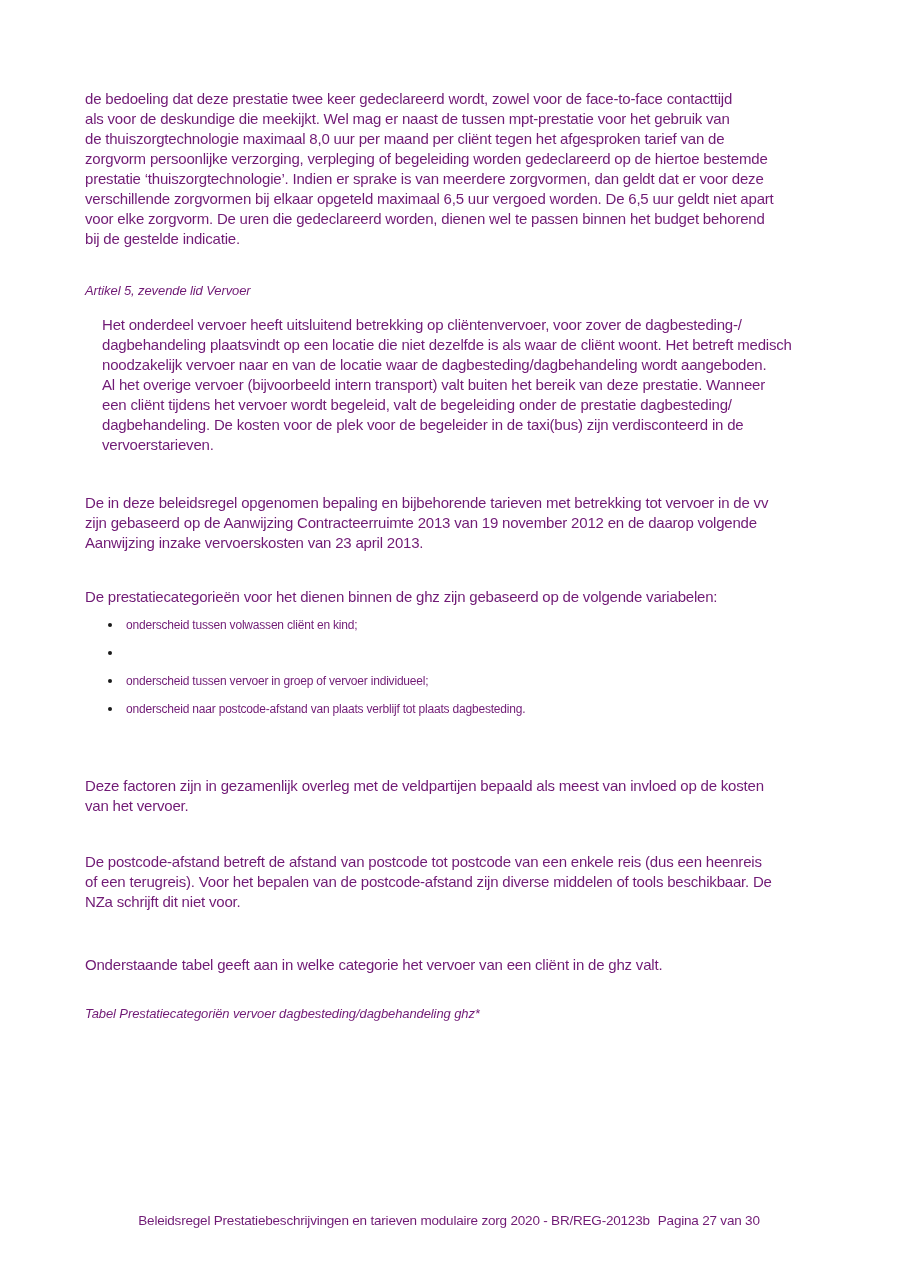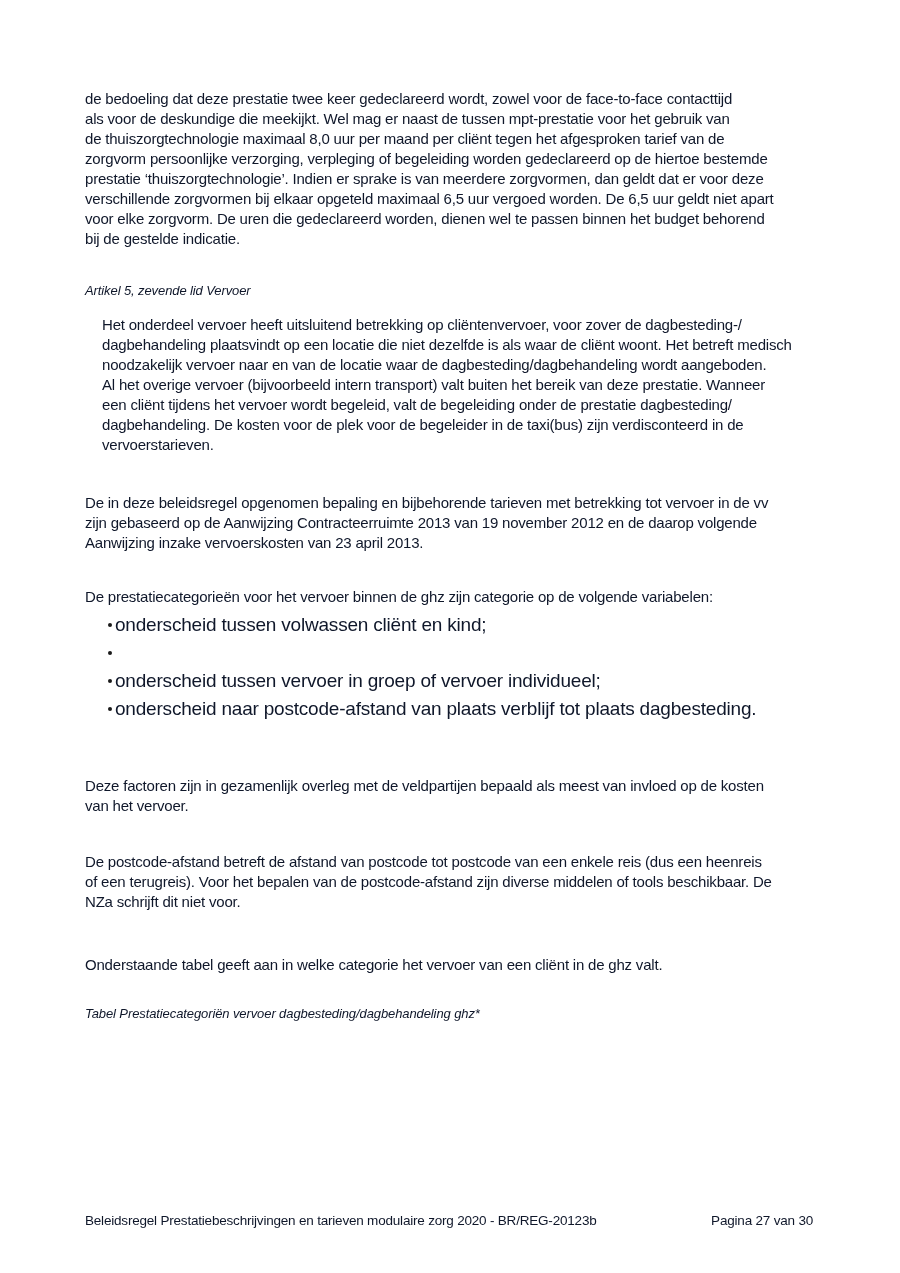--- a/index.html
+++ b/index.html
@@ -6,21 +6,21 @@
     margin: 0;
     padding: 0;
     background: #ffffff;
   }
   .page {
     position: relative;
     width: 900px;
     height: 1273px;
     background: #ffffff;
     font-family: "Liberation Sans", "DejaVu Sans", sans-serif;
-    color: #0f172a;
+    color: #701a75;
     overflow: hidden;
   }
   .block {
     position: absolute;
     left: 85px;
     width: 740px;
   }
   .line {
     white-space: pre;
     font-size: 15px;
@@ -41,33 +41,33 @@
   }
   .bullet-dot {
     flex: 0 0 auto;
     width: 4px;
     height: 4px;
     border-radius: 50%;
     background: #1a1a1a;
     margin: 8px 0 0 23px;
   }
   .bullet-text {
-    margin-left: 3px;
-    font-size: 19px;
+    margin-left: 14px;
+    font-size: 12px;
     line-height: 20px;
     letter-spacing: -0.2px;
     white-space: pre;
   }
   .footer {
     position: absolute;
     top: 1212px;
     left: 85px;
     width: 728px;
     display: flex;
-    justify-content: space-between;
+    justify-content: center;
     font-size: 13.5px;
     line-height: 18px;
     letter-spacing: -0.2px;
     gap: 8px;
   }
   
   .pos-p1      { top: 89px;  }
   .pos-h1      { top: 282px; }
   .pos-p2      { top: 315px; margin-left: 17px; }
   .pos-p3      { top: 493px; }
@@ -106,21 +106,21 @@
       <div class="line">vervoerstarieven.</div>
     </div>
 
   <div class="block pos-p3">
       <div class="line">De in deze beleidsregel opgenomen bepaling en bijbehorende tarieven met betrekking tot vervoer in de vv</div>
       <div class="line">zijn gebaseerd op de Aanwijzing Contracteerruimte 2013 van 19 november 2012 en de daarop volgende</div>
       <div class="line">Aanwijzing inzake vervoerskosten van 23 april 2013.</div>
     </div>
 
   <div class="block pos-p4">
-      <div class="line">De prestatiecategorieën voor het vervoer binnen de ghz zijn categorie op de volgende variabelen:</div>
+      <div class="line">De prestatiecategorieën voor het dienen binnen de ghz zijn gebaseerd op de volgende variabelen:</div>
     </div>
 
   <div class="block pos-bullets">
       <div class="bullet-row">
         <span class="bullet-dot"></span>
         <span class="bullet-text">onderscheid tussen volwassen cliënt en kind;</span>
       </div>
       <div class="bullet-row">
         <span class="bullet-dot"></span>
       </div>

